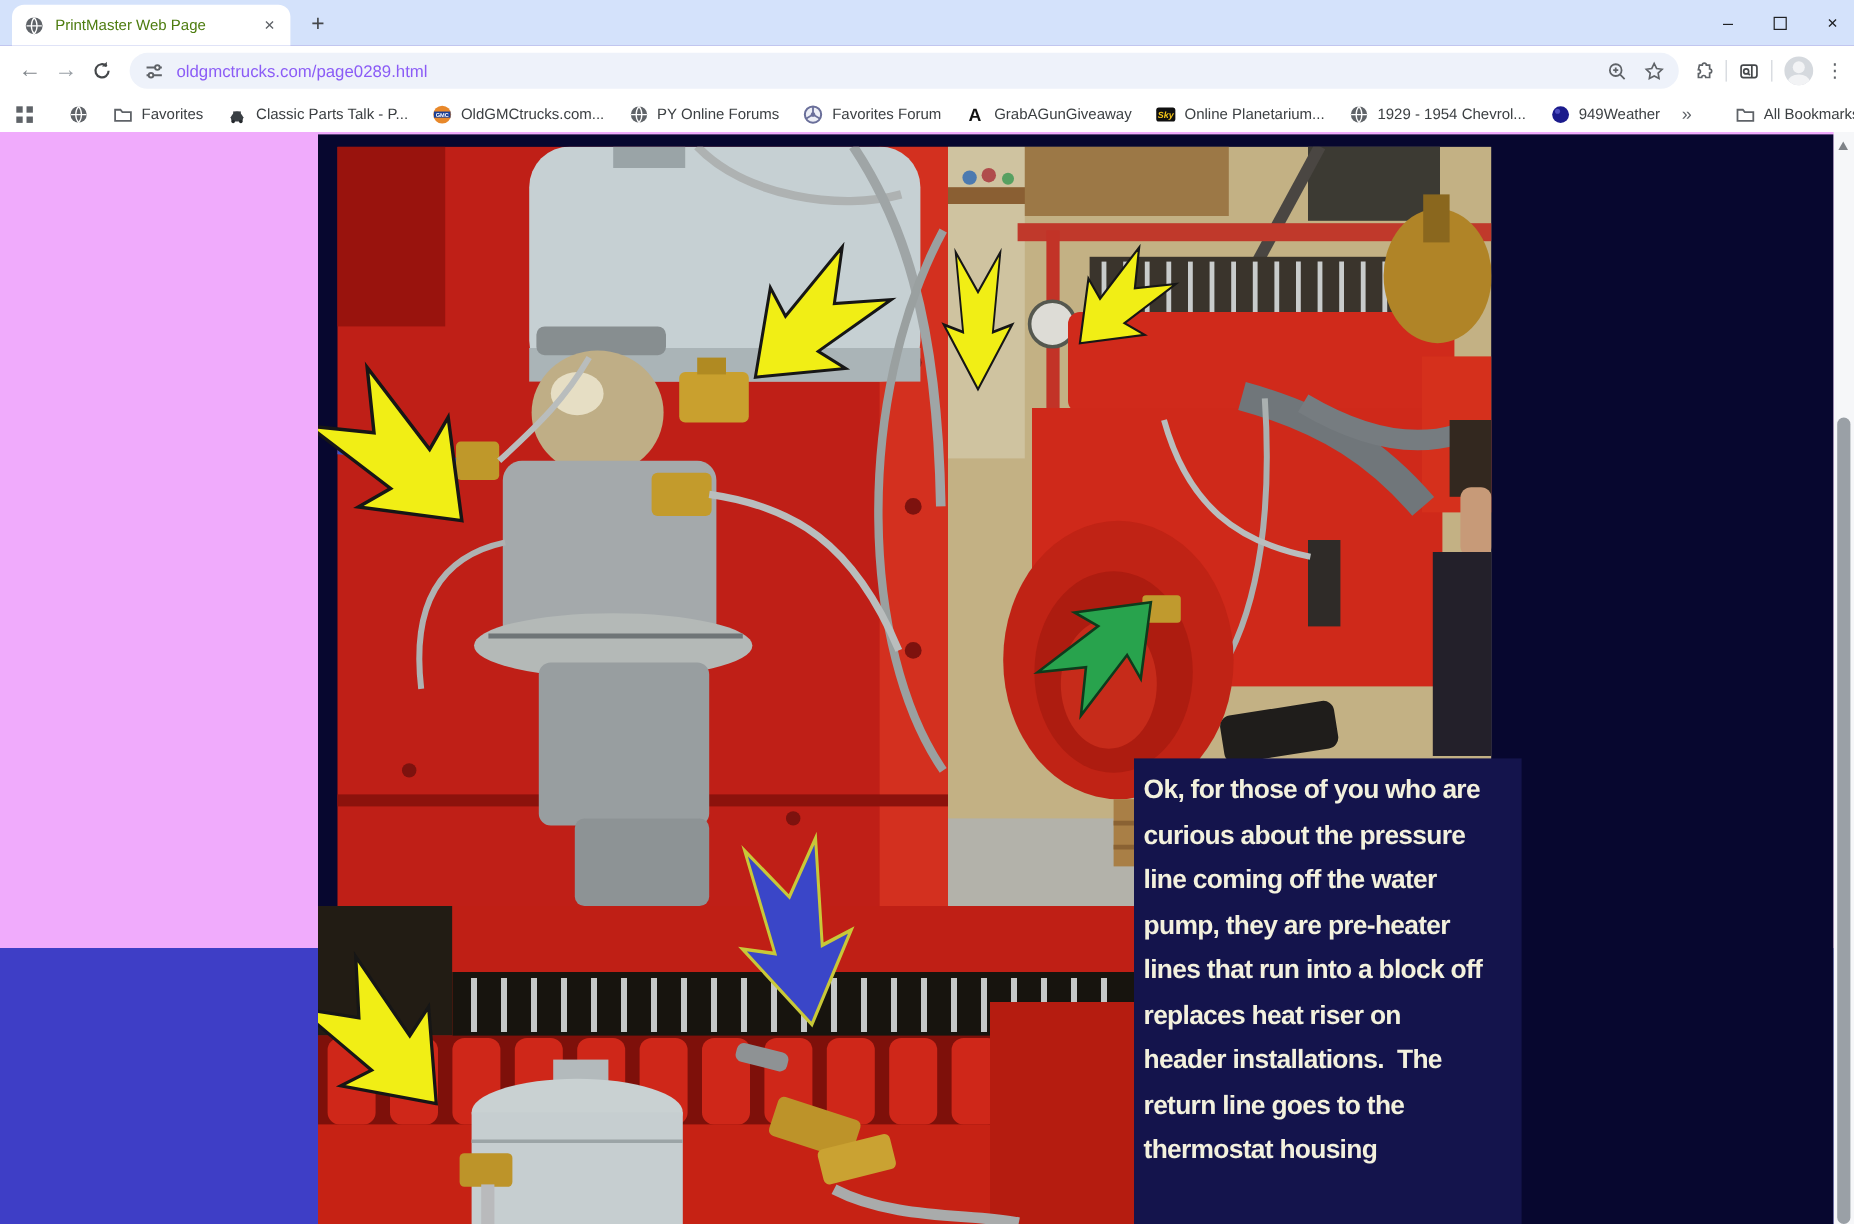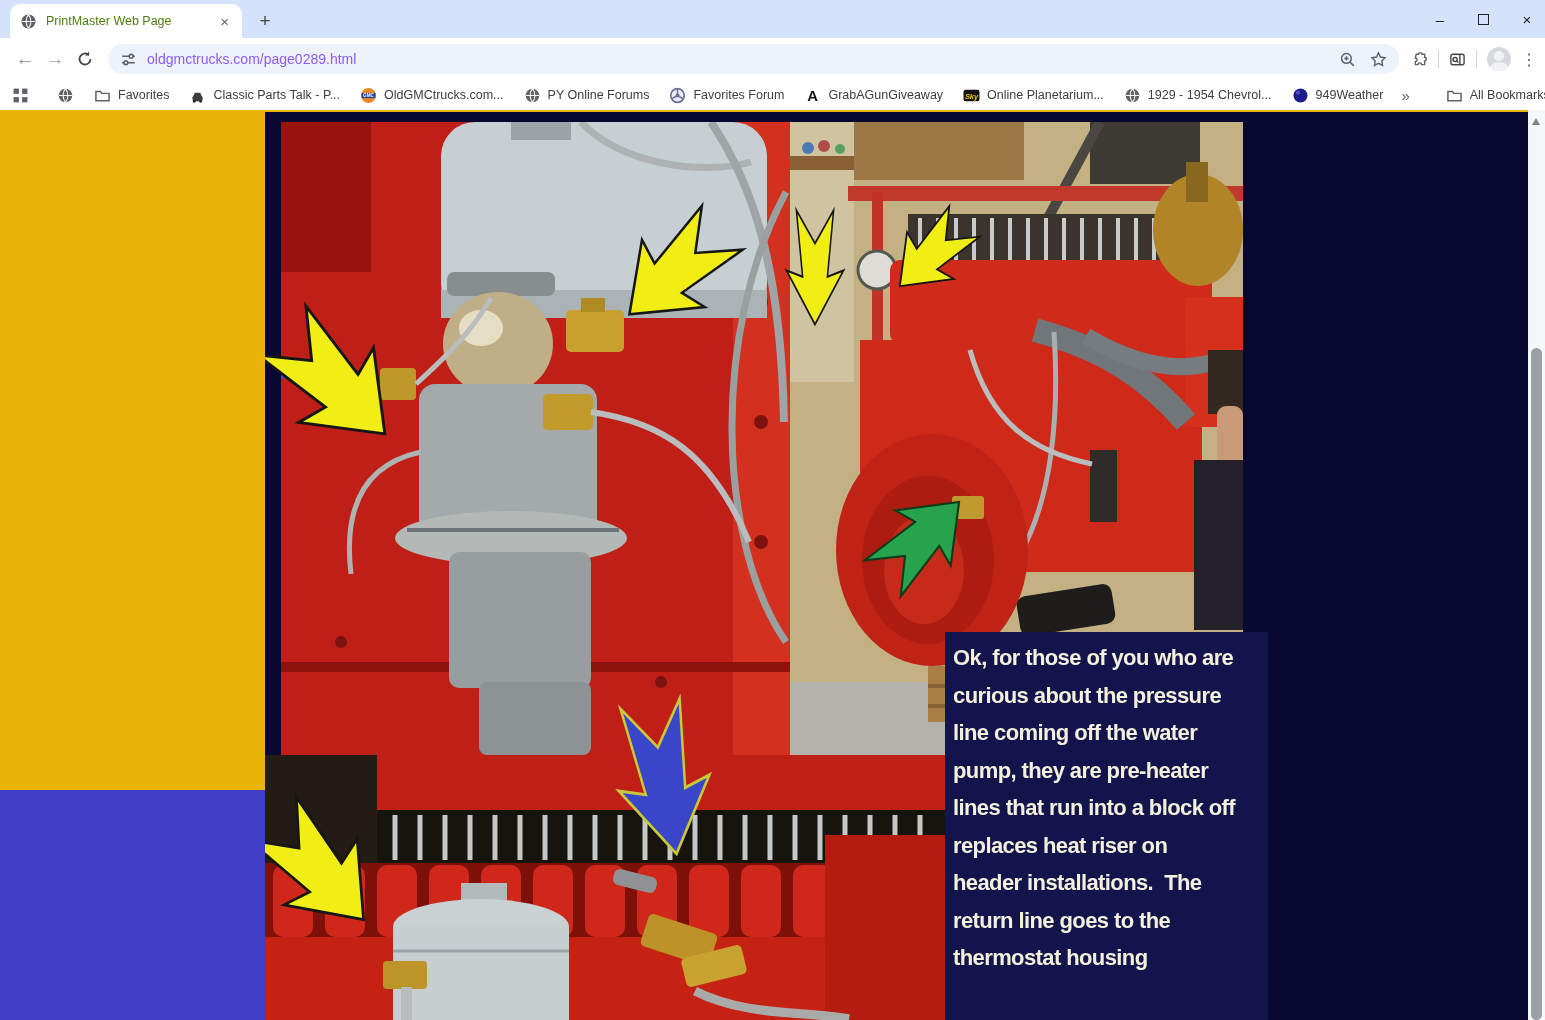--- a/index.html
+++ b/index.html
@@ -37,21 +37,21 @@
   .bookmarks { position:absolute; left:0; top:80px; width:1545px; height:30px; background:#ffffff;
                display:flex; align-items:center; padding:0 12px; }
   .bm-sep { width:1px; height:16px; background:#d0d4da; margin:0 9px; }
   .bm-item { display:flex; align-items:center; gap:7px; margin:0 10px; flex:0 0 auto; }
   .bm-label { font-size:12.5px; color:#3c4043; white-space:nowrap; }
   .bm-spacer { flex:1 1 auto; }
   .bm-chevron { font-size:15px; color:#5f6368; margin:0 8px; }
   .ico16 { width:17px; height:17px; display:inline-flex; }
 
   
-  .content { position:absolute; left:0; top:110px; width:1545px; height:680px; background:#eab308; }
+  .content { position:absolute; left:0; top:110px; width:1545px; height:680px; background:#f0abfc; }
   .pm-image { position:absolute; left:265px; top:2px; width:1263px; height:908px; background:#07072f; overflow:hidden; }
   .photo { position:absolute; overflow:hidden; }
   .photo svg { display:block; }
   #photo1 { left:16px;  top:10px;  width:509px; height:633px; }
   #photo2 { left:525px; top:10px;  width:453px; height:650px; }
   #photo3 { left:0px;   top:643px; width:680px; height:265px; }
 
   .caption { position:absolute; left:680px; top:520px; width:323px; height:390px;
              background:#14144c; padding:7px 0 0 8px; }
   .caption .line { font-size:22px; line-height:37.5px; font-weight:bold; letter-spacing:-0.6px;

